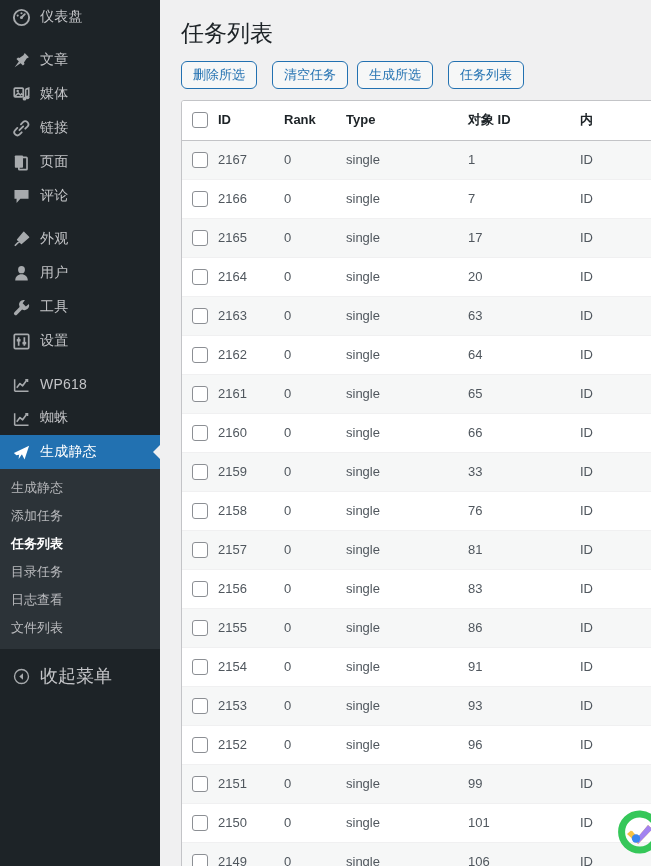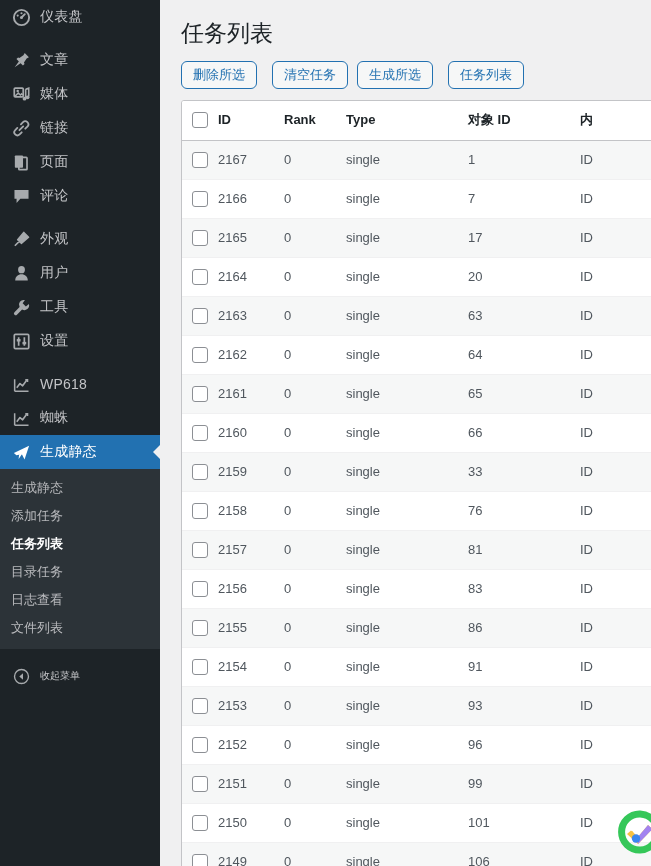--- a/index.html
+++ b/index.html
@@ -57,21 +57,21 @@
     font-size: 13px;
     color: #b9babd;
     cursor: pointer;
     line-height: 16px;
   }
   .submenu-item.current { color: #fff; font-weight: bold; }
 
   .collapse-row {
     display: flex; align-items: center;
     height: 34px; padding-left: 11px;
-    color: #c3c4c7; font-size: 10px; cursor: pointer;
+    color: #c3c4c7; font-size: 18px; cursor: pointer;
     margin-top: 10px;
   }
   .collapse-row .mi-label { margin-left: 9px; }
 
   
   #main {
     flex: 1; height: 866px;
     background: #f0f0f1;
     padding: 10px 0 0 21px;
     overflow: hidden;

